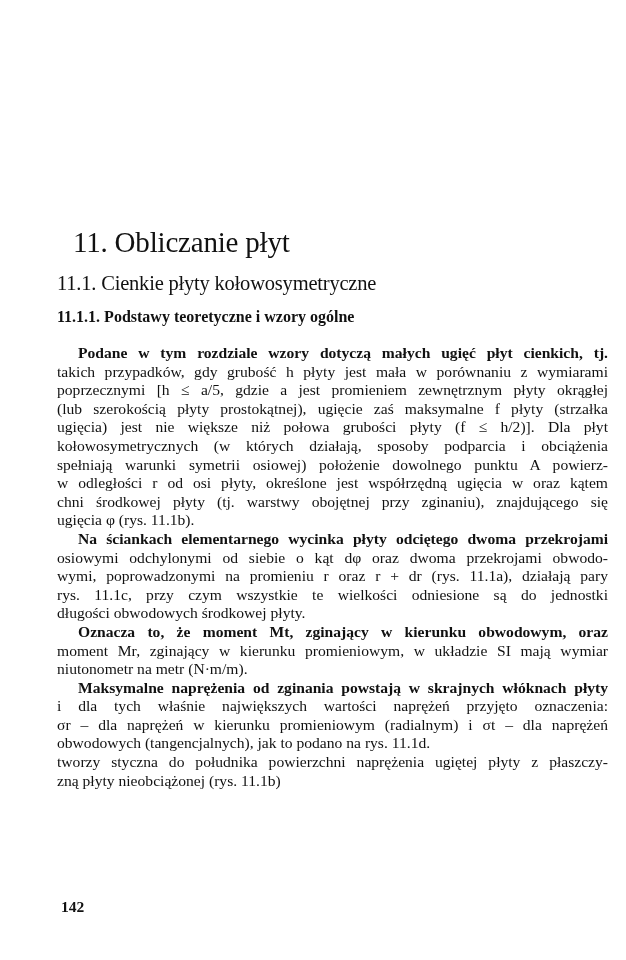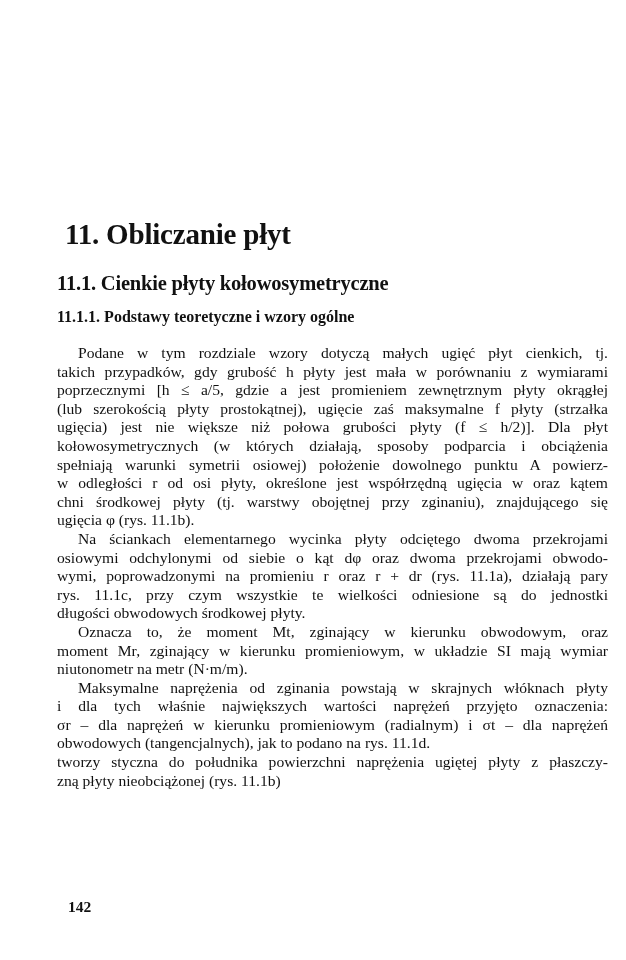--- a/index.html
+++ b/index.html
@@ -19,32 +19,32 @@
     position: absolute;
     left: 57px;
     top: 0;
     width: 551px;
   }
   .h1 {
     position: absolute;
     left: 0;
     top: 209px;
     font-size: 29px;
-    font-weight: bold;
+    font-weight: normal;
     letter-spacing: -0.2px;
     white-space: nowrap;
-    margin: 8px;
+    margin: 16px;
     line-height: 34px;
   }
   .h2 {
     position: absolute;
     left: 0;
     top: 271px;
     font-size: 20.5px;
-    font-weight: bold;
+    font-weight: normal;
     letter-spacing: -0.2px;
     white-space: nowrap;
     margin: 0;
     line-height: 24px;
   }
   .h3 {
     position: absolute;
     left: 0;
     top: 307px;
     font-size: 16px;
@@ -66,24 +66,25 @@
     height: 18.6px;
     white-space: nowrap;
     text-align: justify;
     text-align-last: justify;
   }
   .line.last {
     text-align-last: left;
   }
   .line.indent {
     padding-left: 21px;
+    font-weight: bold;
   }
   .page-number {
     position: absolute;
-    left: 11px;
+    left: 4px;
     top: 898px;
     font-size: 15.5px;
     font-weight: bold;
     line-height: 18px;
   }
 </style>
 </head>
 <body>
 
 <div class="page">

